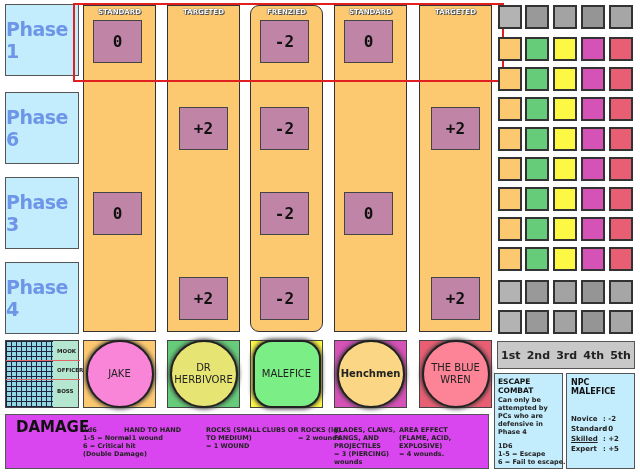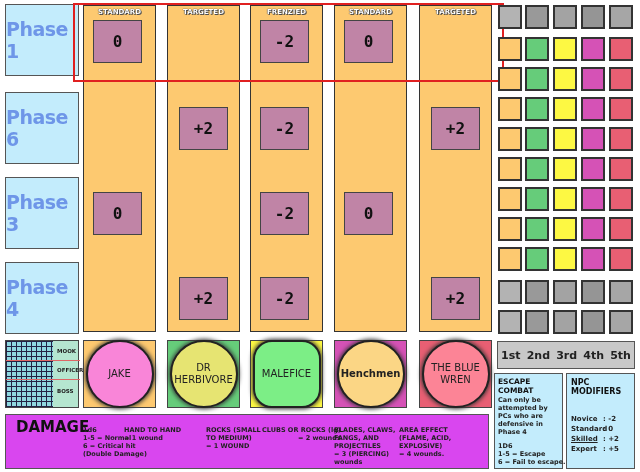--- a/index.html
+++ b/index.html
@@ -31,21 +31,21 @@
       <div class="circle" style="background:#f985d8;">JAKE</div>
     </div>
     <div class="abs col" style="left:167px;top:5px;width:73px;height:327px;">
       <div class="colhead">TARGETED</div>
     </div>
     <div class="abs mod" style="left:179px;top:107px;width:49px;height:43px;">+2</div>
     <div class="abs mod" style="left:179px;top:277px;width:49px;height:43px;">+2</div>
     <div class="abs card" style="left:167px;top:340px;width:73px;height:68px;background:#66cc7a;">
       <div class="circle" style="background:#e6e472;">DR HERBIVORE</div>
     </div>
-    <div class="abs col" style="left:250px;top:5px;width:73px;height:327px;">
+    <div class="abs col" style="left:250px;top:5px;width:73px;height:327px;border-radius:9px;">
       <div class="colhead">FRENZIED</div>
     </div>
     <div class="abs mod" style="left:260px;top:20px;width:49px;height:43px;">-2</div>
     <div class="abs mod" style="left:260px;top:107px;width:49px;height:43px;">-2</div>
     <div class="abs mod" style="left:260px;top:192px;width:49px;height:43px;">-2</div>
     <div class="abs mod" style="left:260px;top:277px;width:49px;height:43px;">-2</div>
     <div class="abs card" style="left:250px;top:340px;width:73px;height:68px;background:#fdf843;">
       <div class="circle" style="background:#7cee86;border-radius:19px;">MALEFICE</div>
     </div>
     <div class="abs col" style="left:334px;top:5px;width:73px;height:327px;">
@@ -163,21 +163,21 @@
       <div class="small" style="white-space:pre;margin-top:1px;">Can only be
 attempted by
 PCs who are
 defensive in
 Phase 4</div>
       <div class="small" style="white-space:pre;margin-top:6px;">1D6
 1-5 = Escape
 6 = Fail to escape.</div>
     </div>
     <div class="abs" style="left:566px;top:373px;width:69px;height:96px;background:#c3ecfc;border:1px solid #555;padding:4px;">
-      <div style="font-weight:bold;font-size:8px;color:#111;font-family:&quot;DejaVu Sans&quot;,sans-serif;">NPC MODIFIERS</div>
+      <div style="font-weight:bold;font-size:8px;color:#111;font-family:&quot;DejaVu Sans&quot;,sans-serif;">NPC MALEFICE</div>
       <div style="margin-top:18px;">
         <div class="small" style="display:flex;font-size:7px;line-height:10px;">
           <span style="width:32px;">Novice</span>
           <span>: -2</span>
         </div>
         <div class="small" style="display:flex;font-size:7px;line-height:10px;">
           <span style="width:32px;">Standard</span>
           <span>: 0</span>
         </div>
         <div class="small" style="display:flex;font-size:7px;line-height:10px;">

